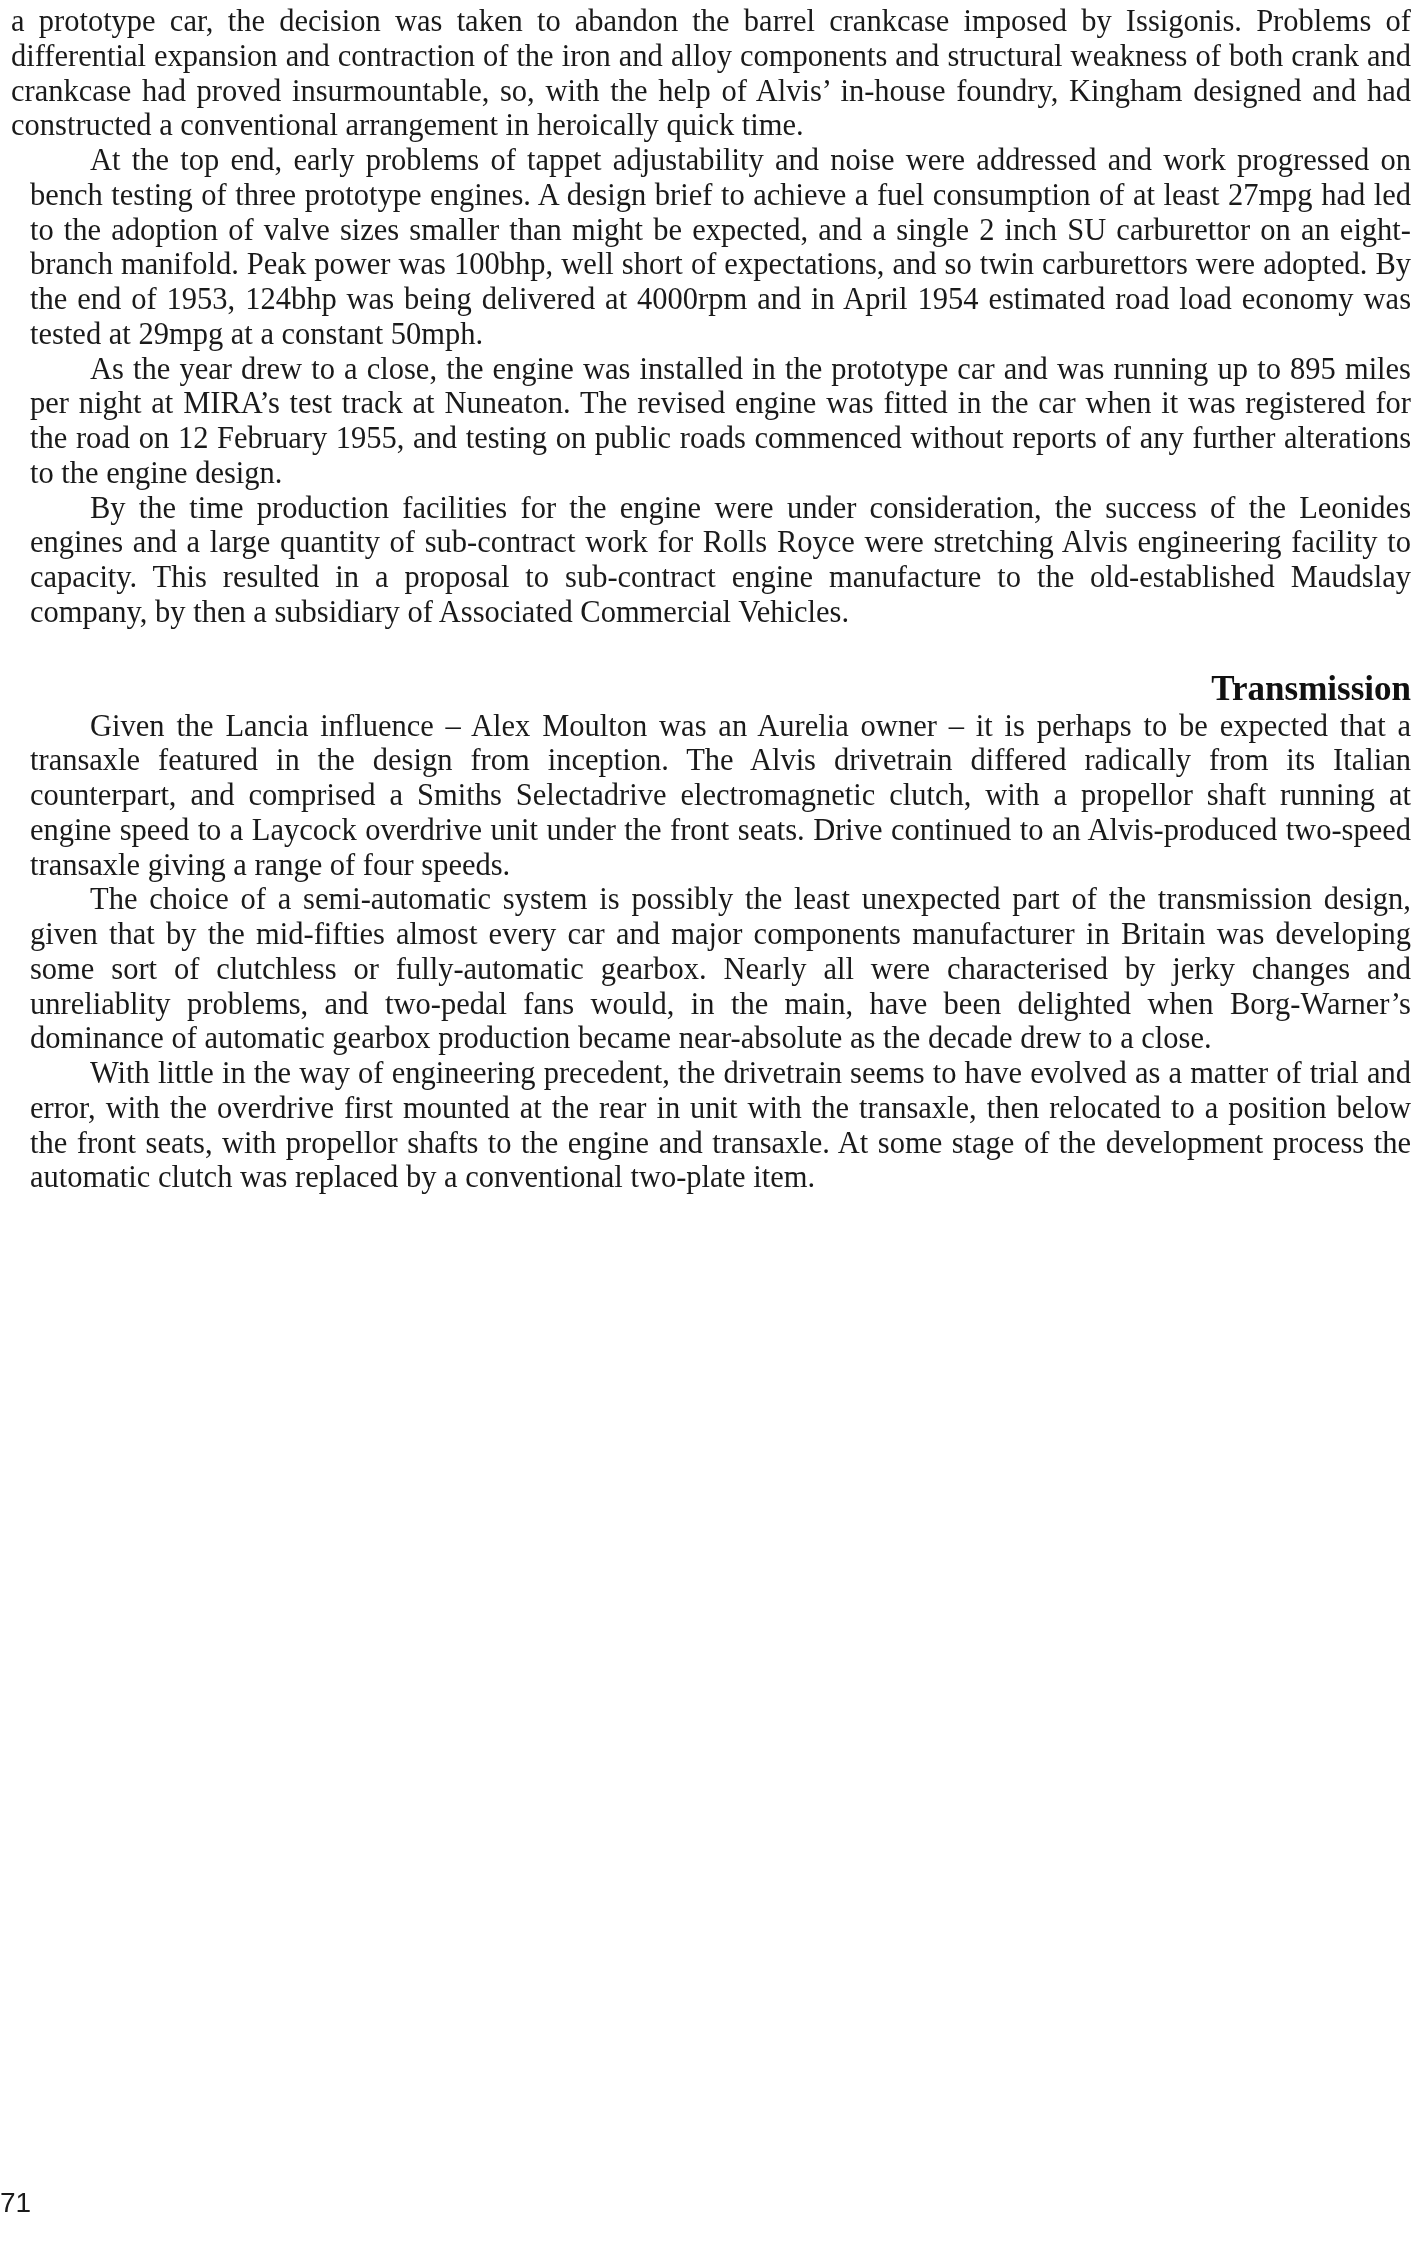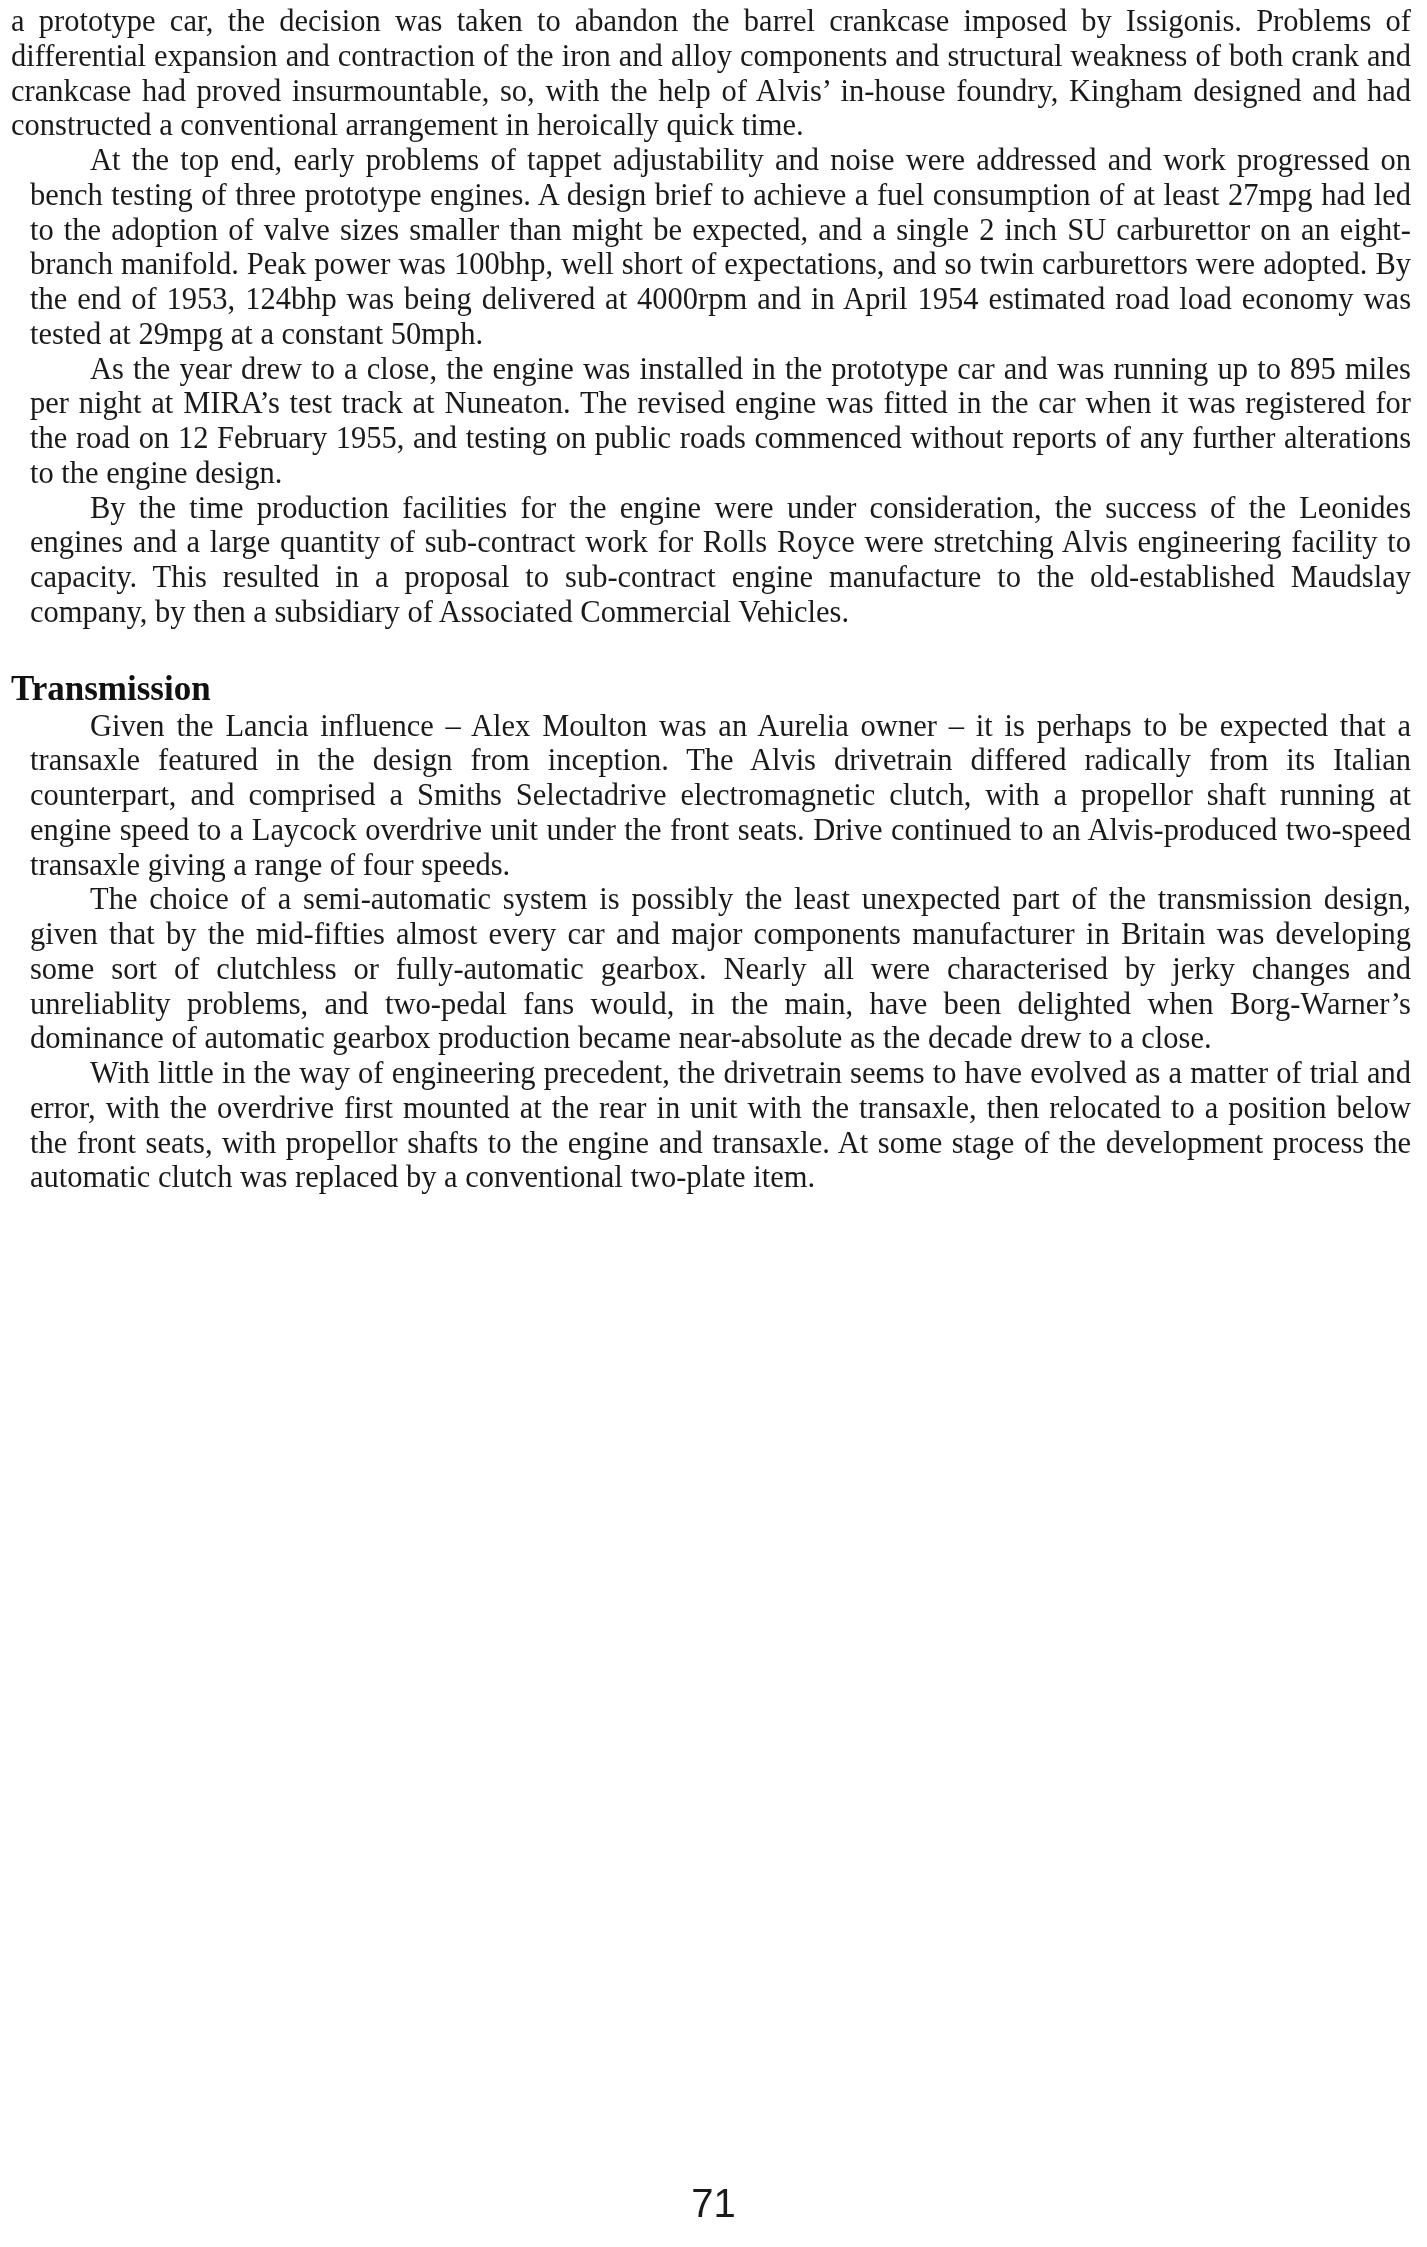--- a/index.html
+++ b/index.html
@@ -41,29 +41,29 @@
       height: 37px;
     }
     .heading {
       margin: 0;
       font-family: "Liberation Serif", "DejaVu Serif", serif;
       font-weight: bold;
       font-size: 35px;
       line-height: 41px;
       color: #111;
       padding-top: 1px;
+      text-align: right;
     }
     .page-number {
       position: absolute;
       left: 0;
       width: 1427px;
       top: 2185px;
-      text-align: center;
       font-family: "Liberation Sans", "DejaVu Sans", sans-serif;
-      font-size: 40px;
+      font-size: 28px;
       line-height: 36px;
       color: #1a1a1a;
     }
   </style>
 </head>
 <body>
 
 <div class="page">
   <div>
     <p class="para noindent">a prototype car, the decision was taken to abandon the barrel crankcase imposed by Issigonis. Problems of differential expansion and contraction of the iron and alloy components and structural weakness of both crank and crankcase had proved insurmountable, so, with the help of Alvis’ in-house foundry, Kingham designed and had constructed a conventional arrangement in heroically quick time.</p>

